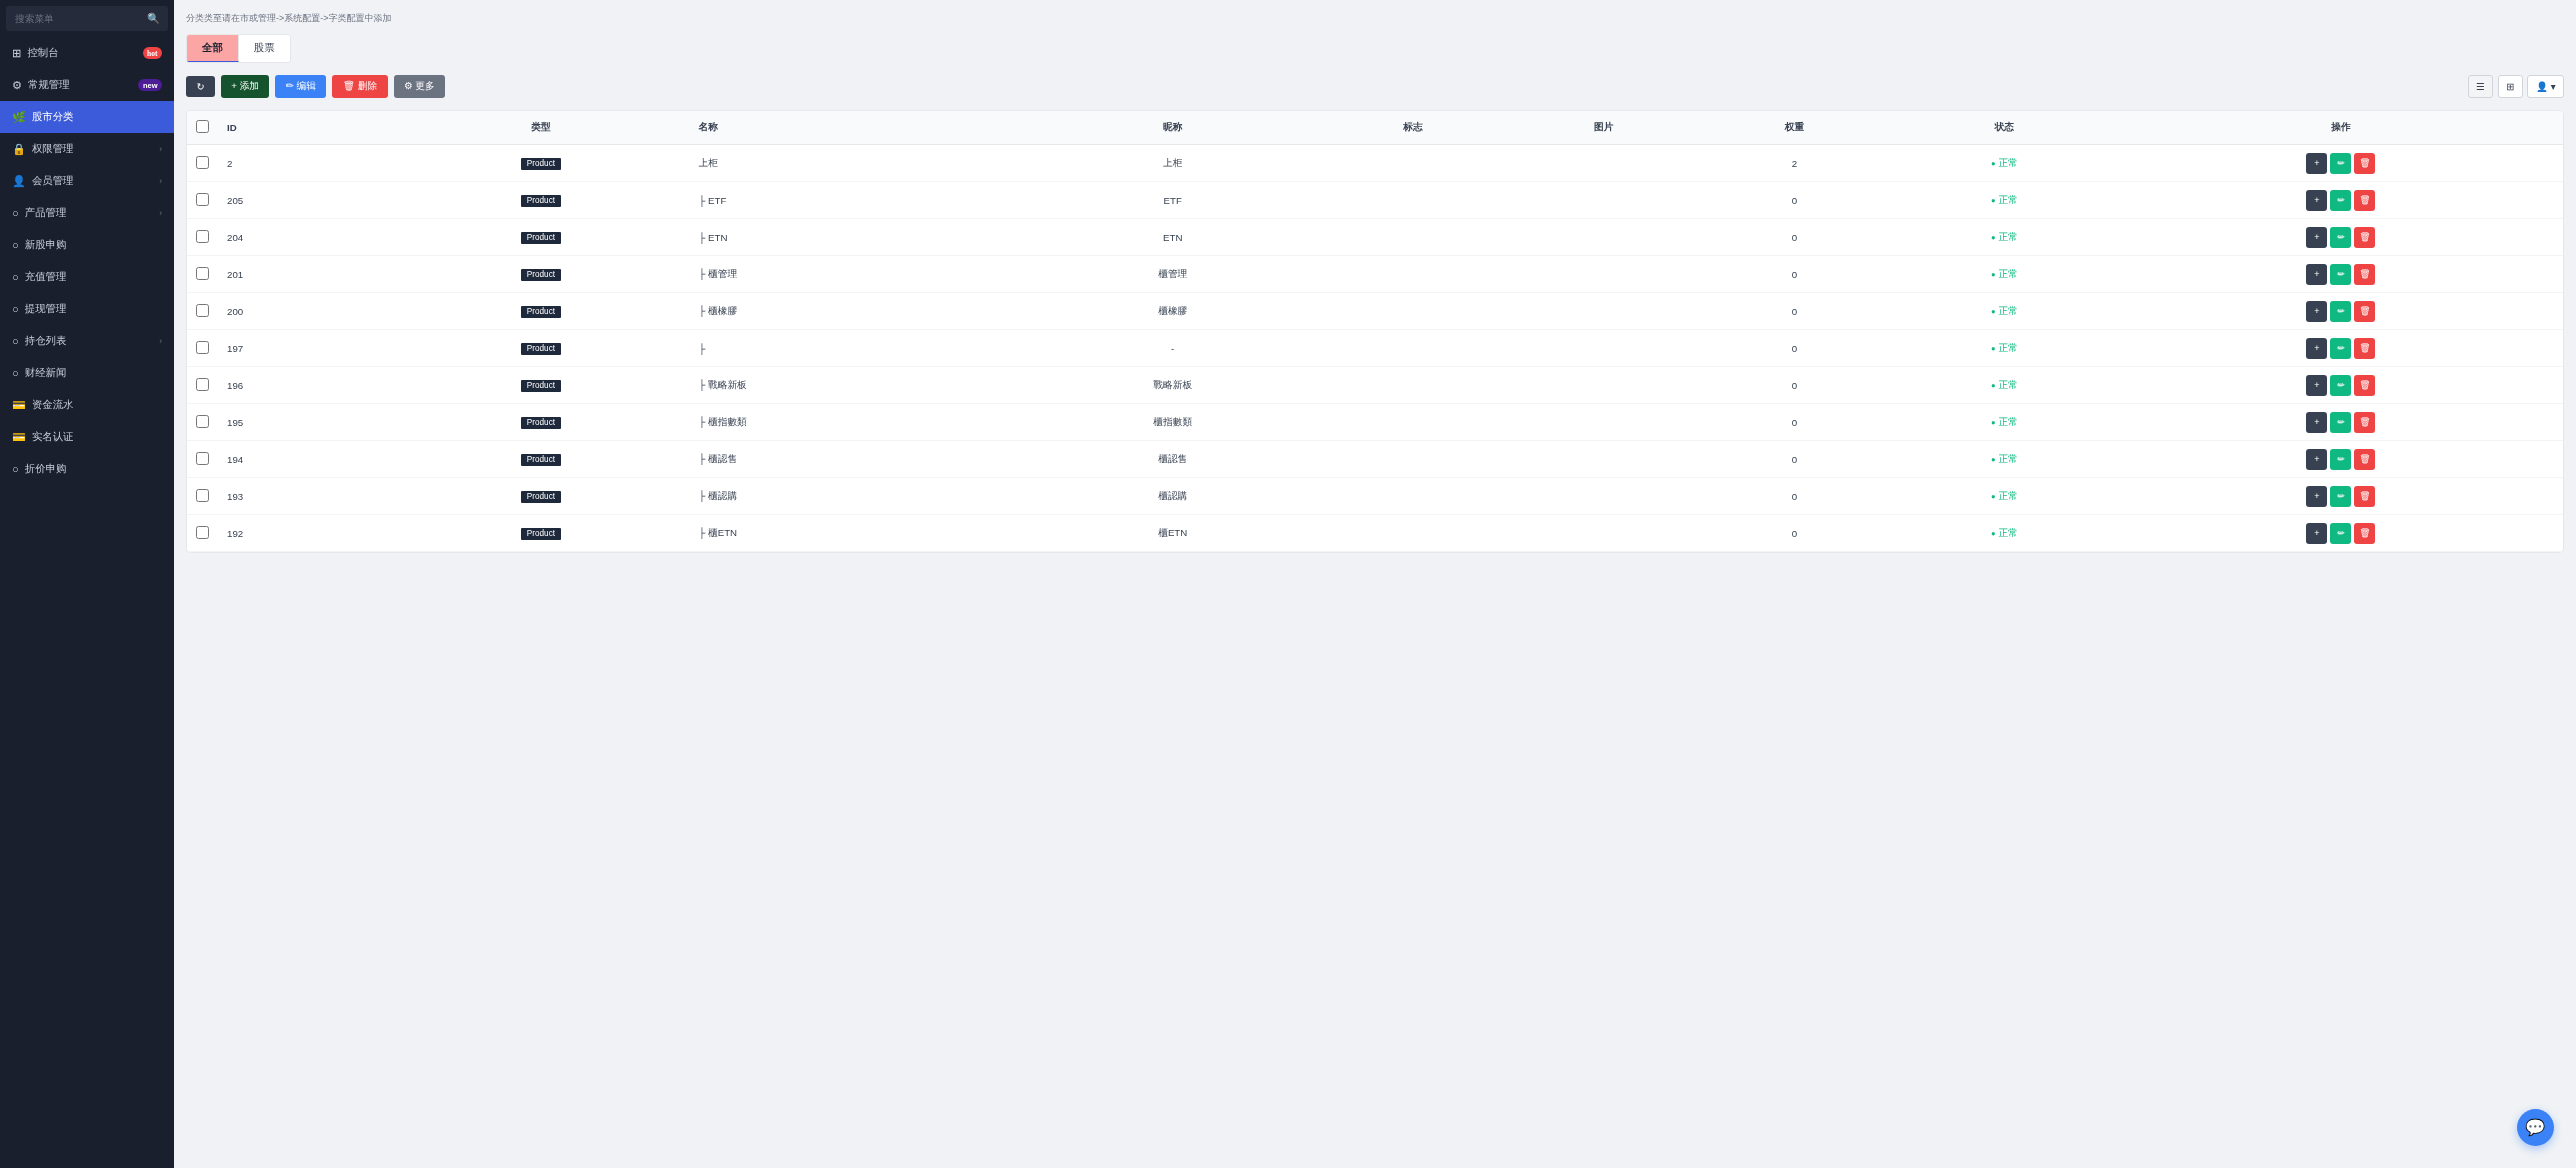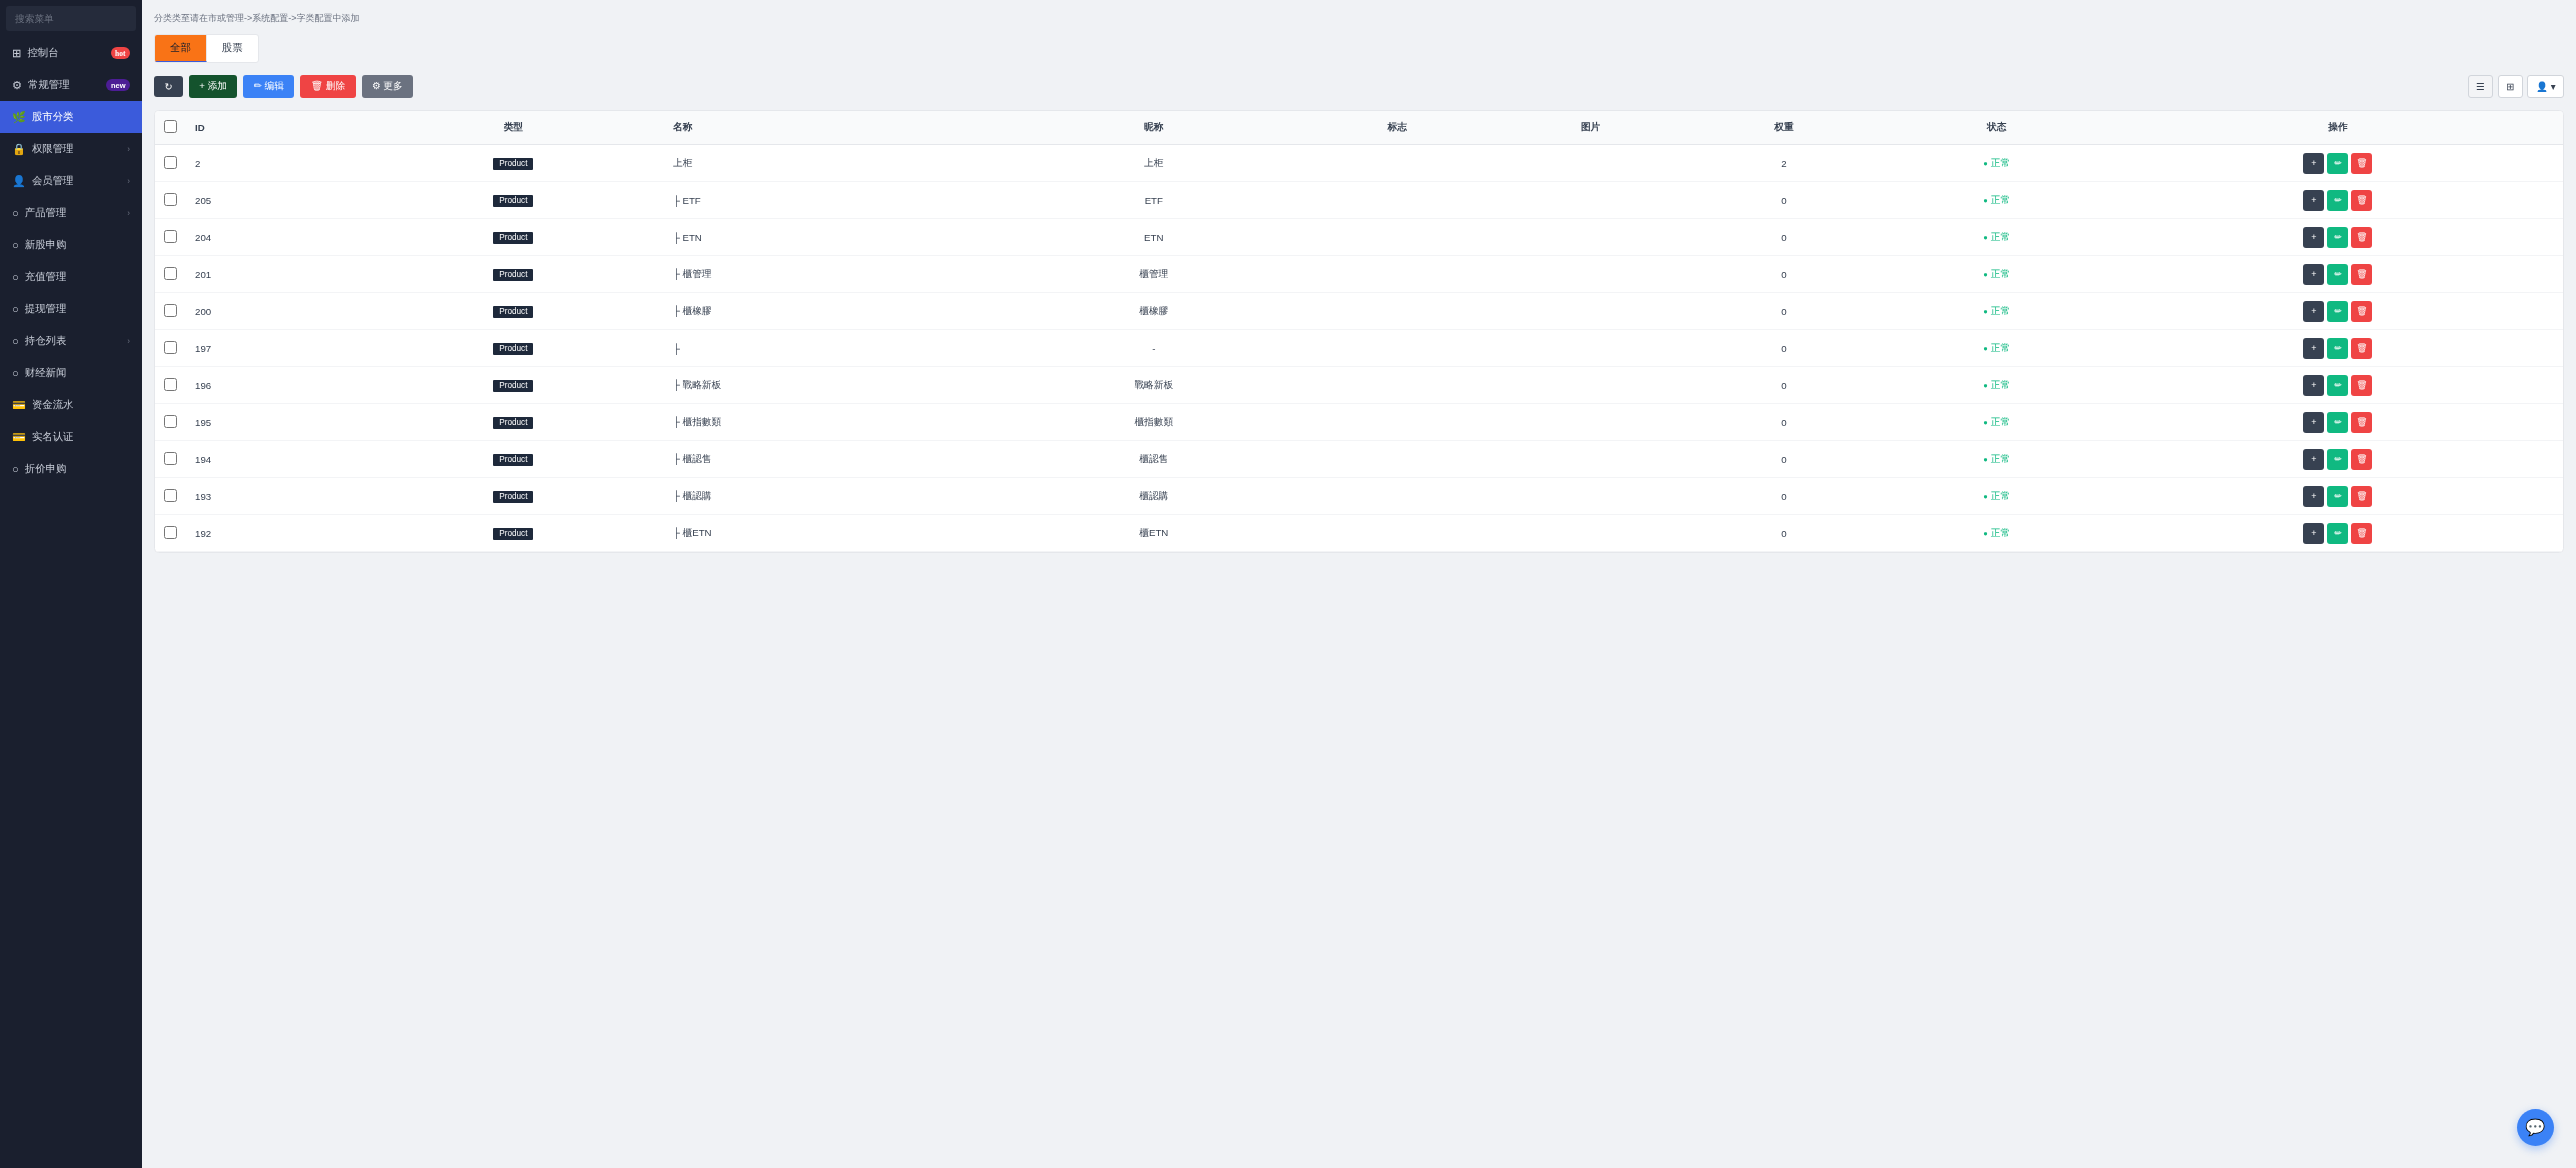--- a/index.html
+++ b/index.html
@@ -1,19 +1,19 @@
 <!DOCTYPE html>
 <html style="font-size:12px"><head>
   <meta charset="utf-8">
   <style>
     * { box-sizing: border-box; margin: 0; padding: 0; }
     body { font-family: -apple-system, BlinkMacSystemFont, 'Segoe UI', sans-serif; font-size: 10.4px; background: #f0f2f5; display: flex; height: 100vh; overflow: hidden; }
 
     
-    .sidebar { width: 142px; background: #1a1f2e; color: #c8cdd8; display: flex; flex-direction: column; flex-shrink: 0; height: 100vh; overflow-y: auto; }
+    .sidebar { width: 174px; background: #1a1f2e; color: #c8cdd8; display: flex; flex-direction: column; flex-shrink: 0; height: 100vh; overflow-y: auto; }
     .sidebar-search { display: flex; align-items: center; padding: 6px 9px; background: #252b3b; margin: 6px; border-radius: 3px; }
     .sidebar-search input { background: transparent; border: none; outline: none; color: #c8cdd8; font-size: 9.7px; flex: 1; }
     .sidebar-search input::placeholder { color: #6b7280; }
     .sidebar-search .search-icon { color: #6b7280; font-size: 10.4px; }
 
     .sidebar-item { display: flex; align-items: center; padding: 9px 12px; cursor: pointer; position: relative; font-size: 10.4px; }
     .sidebar-item.active { background: #3b5bdb; color: #fff; }
     .sidebar-item .item-icon { margin-right: 6px; font-size: 11.2px; }
     .sidebar-item .item-label { flex: 1; }
     .sidebar-item .badge { font-size: 7.5px; padding: 1.5px 4.5px; border-radius: 7.5px; font-weight: bold; }
@@ -25,21 +25,21 @@
     .main { flex: 1; display: flex; flex-direction: column; overflow: hidden; background: #f0f2f5; }
     .content-area { flex: 1; padding: 12px; overflow-y: auto; }
 
     
     .breadcrumb-hint { font-size: 9px; color: #6b7280; margin-bottom: 9px; }
 
     
     .tab-bar { display: flex; gap: 0; margin-bottom: 12px; background: #fff; border-radius: 3px; overflow: hidden; border: 0.7px solid #e5e7eb; width: fit-content; }
     .tab { padding: 6px 15px; cursor: pointer; font-size: 10.4px; color: #374151; border-right: 0.7px solid #e5e7eb; }
     .tab:last-child { border-right: none; }
-    .tab.active { background: #f97316; color: #1a1f2e; font-weight: 400; border-bottom: 1.5px solid #3b5bdb; }
+    .tab.active { background: #fca5a5; color: #1a1f2e; font-weight: 700; border-bottom: 1.5px solid #3b5bdb; }
 
     
     .toolbar { display: flex; align-items: center; gap: 6px; margin-bottom: 12px; }
     .btn { display: flex; align-items: center; gap: 3px; padding: 5.2px 10.4px; border: none; border-radius: 3px; cursor: pointer; font-size: 9.7px; font-weight: 500; }
     .btn-refresh { background: #374151; color: #fff; }
     .btn-add { background: #14532d; color: #fff; }
     .btn-edit { background: #3b82f6; color: #fff; }
     .btn-delete { background: #ef4444; color: #fff; }
     .btn-more { background: #6b7280; color: #fff; }
     .toolbar-right { margin-left: auto; display: flex; gap: 4.5px; }

